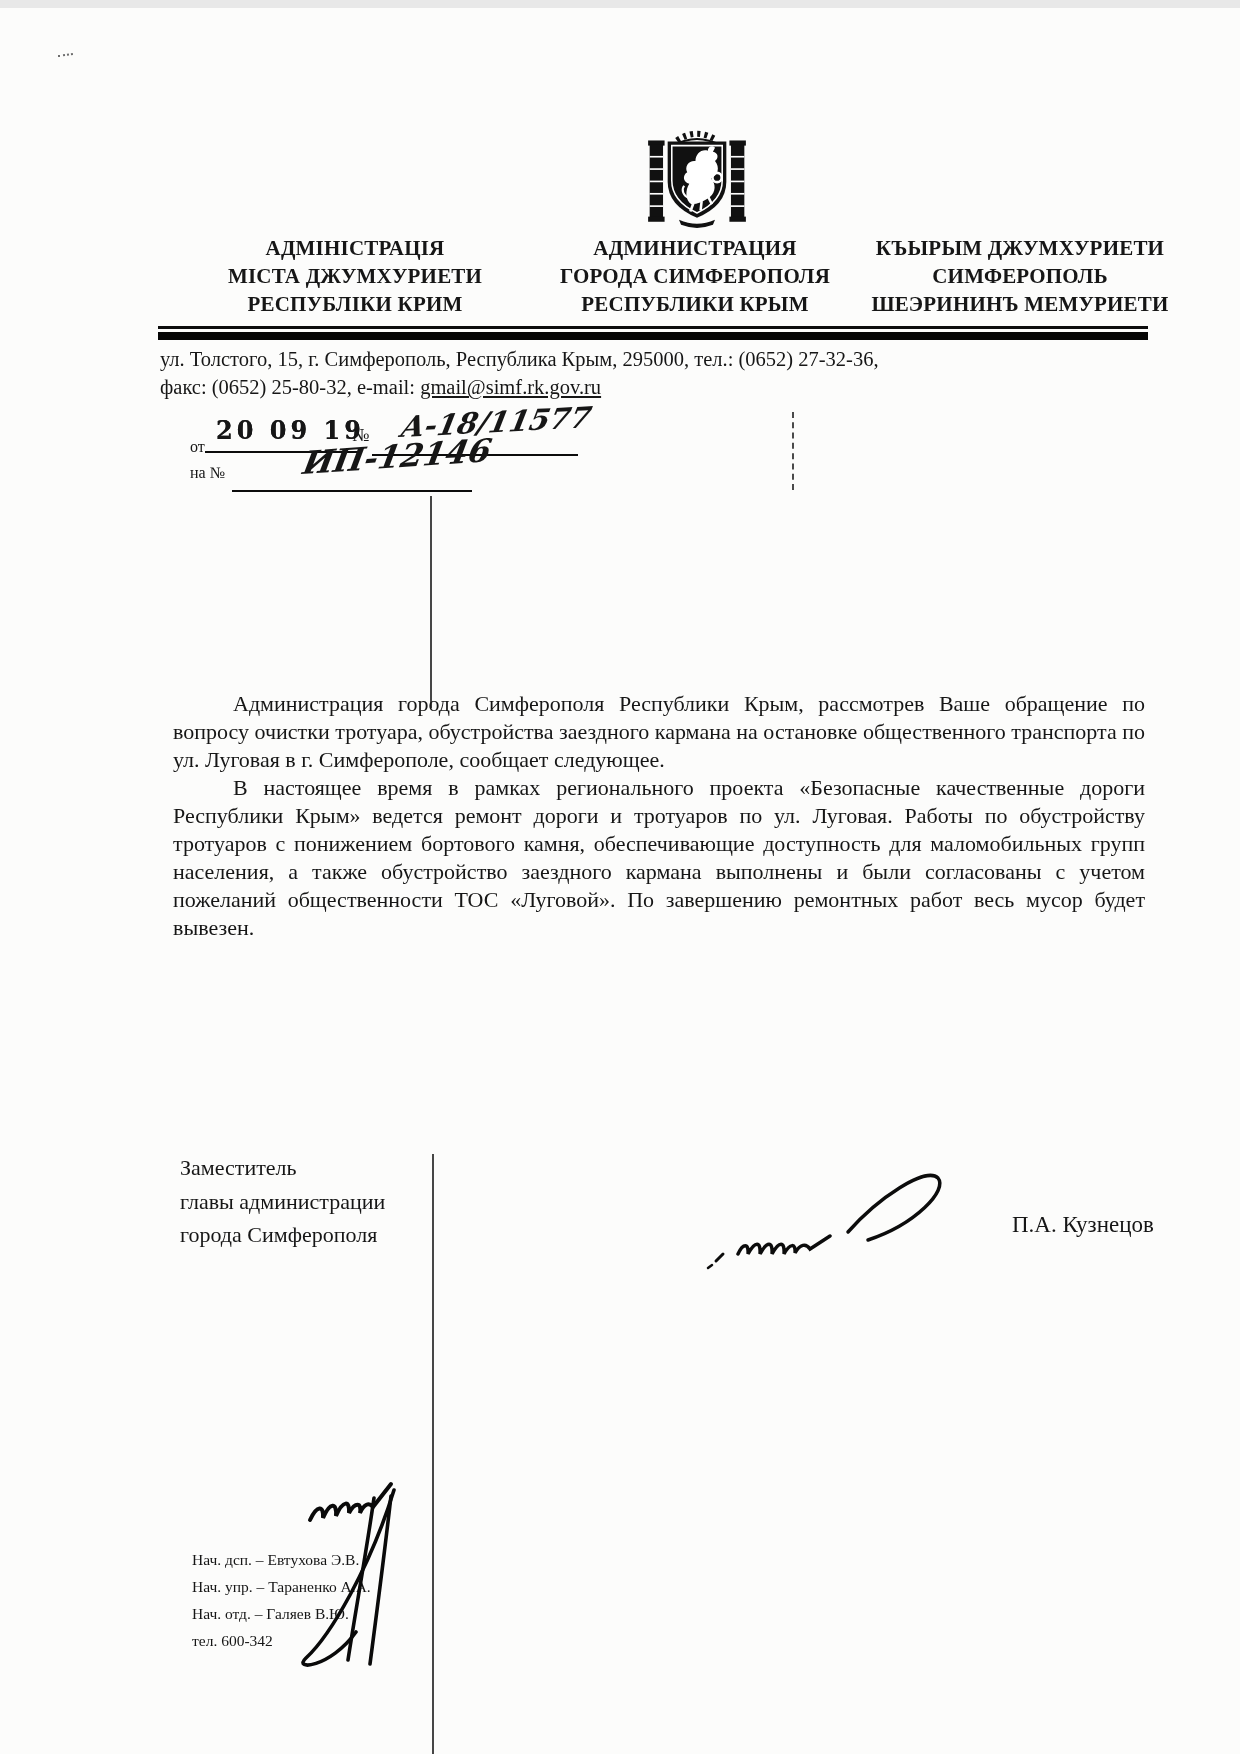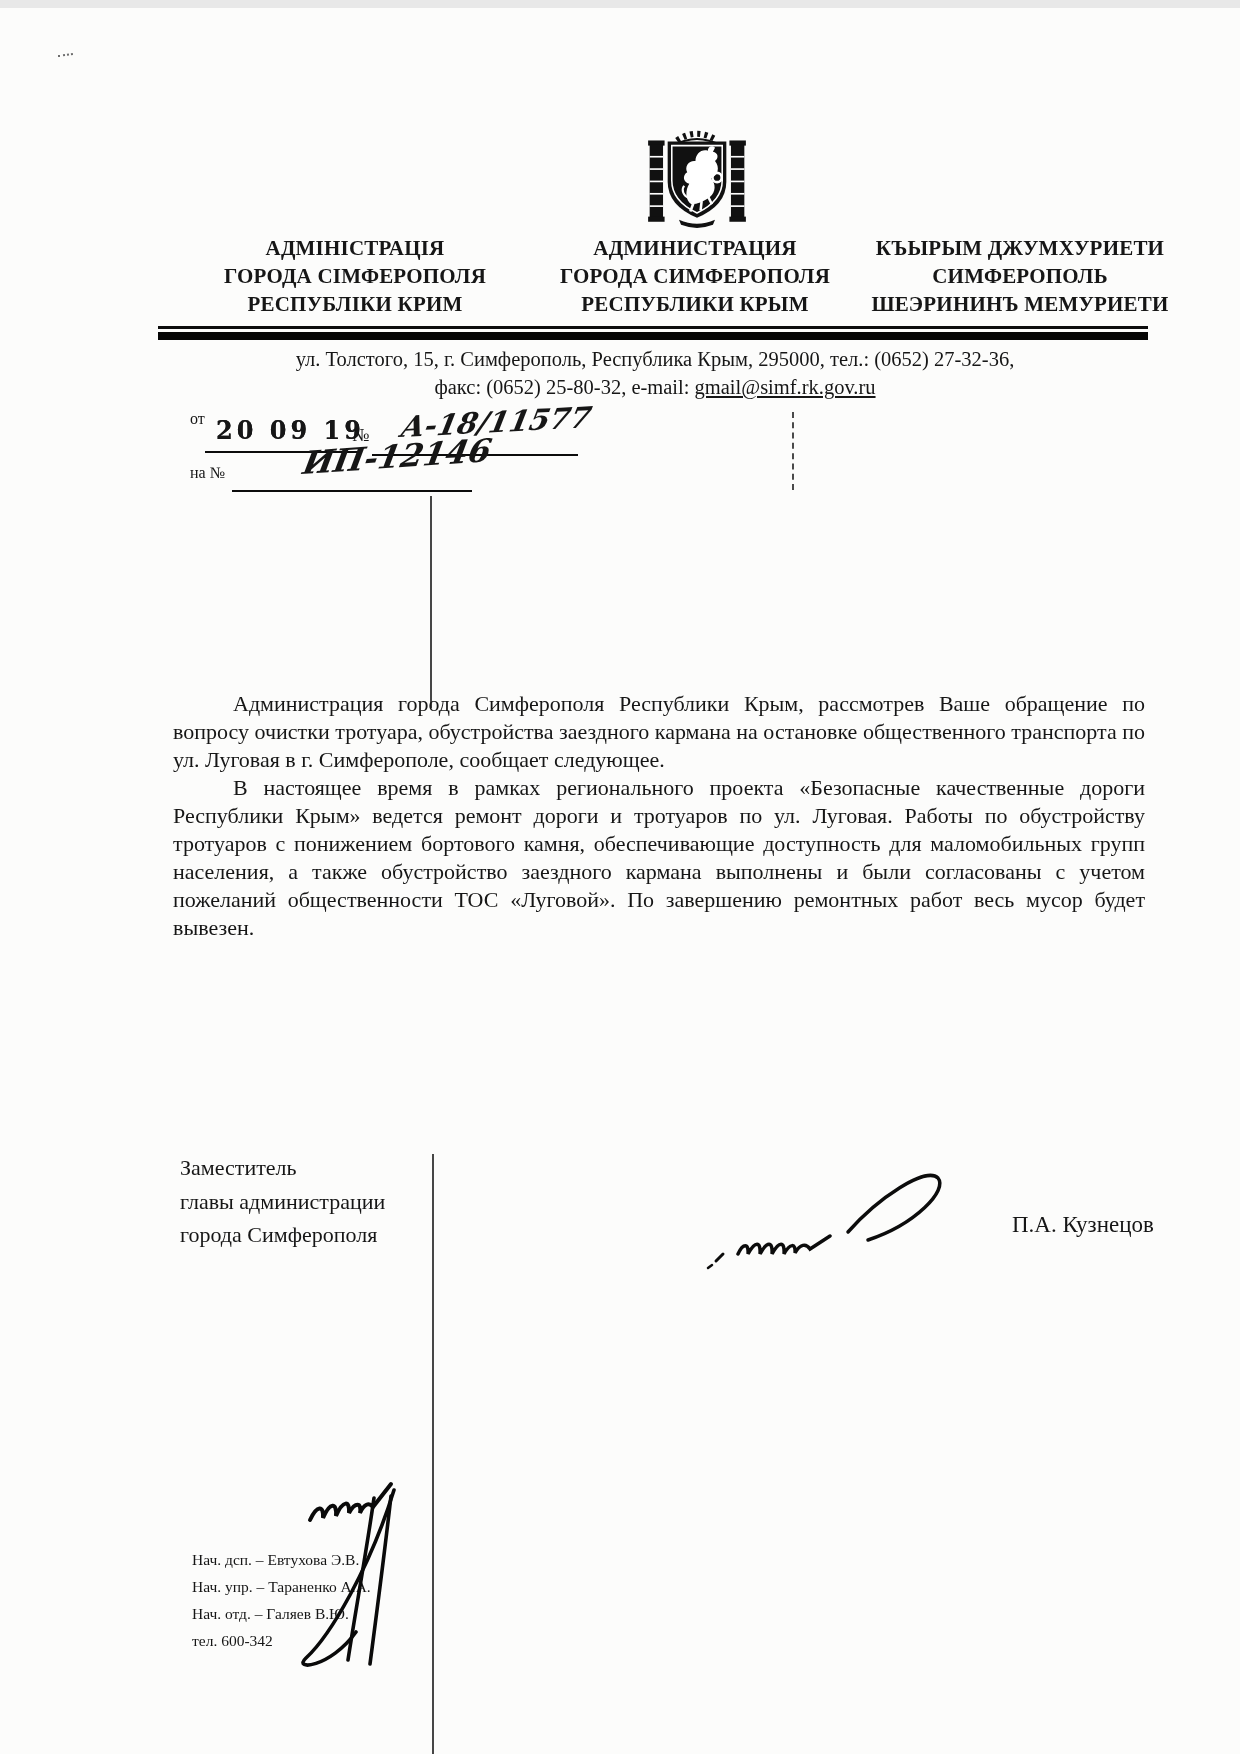--- a/index.html
+++ b/index.html
@@ -7,21 +7,21 @@
   .page {
     position:relative; width:1240px; height:1754px; margin:8px auto;
     background:#fcfcfb; color:#161616; overflow:hidden;
   }
   .abs { position:absolute; }
 
   
   .org-col { text-align:center; font-weight:bold; font-size:21px; line-height:28px; letter-spacing:.2px; }
   .rule-thin { height:3px; background:#0d0d0d; }
   .rule-thick { height:8px; background:#050505; }
-  .contact { width:990px; text-align:center; font-size:20.5px; line-height:27px; }
+  .contact { width:990px; font-size:20.5px; line-height:27px; }
   .contact u { text-underline-offset:2px; }
 
   
   .small-label { font-size:16px; }
   .stamp {
     font-family:"DejaVu Serif",serif; font-weight:bold; font-size:24px;
     letter-spacing:4px; white-space:pre; transform:scaleY(1.08);
     text-shadow:0 0 .6px #222;
   }
   .hand {
@@ -87,21 +87,21 @@
       <path stroke="#fff" stroke-width="2.5" fill="none" d="M44 77 L41 85 M52 75 L51 84 M58 70 L62 78"></path>
       <path stroke="#fff" stroke-width="2" fill="none" d="M40 72 C34 70 32 64 35 60"></path>
       <circle cx="67" cy="52" r="4.5" fill="none" stroke="#fff" stroke-width="2.5"></circle>
 
       <path d="M30 93 Q47.5 101 65 93 L63 98 Q47.5 104 32 98 Z" fill="#111"></path>
     </svg>
   </div>
 
   <div class="abs org-col" style="left:205px; top:226px; width:300px;">
     <div>АДМІНІСТРАЦІЯ</div>
-    <div>ГОРОДА СІМФЕРОПОЛЯ</div>
+    <div>МІСТА ДЖУМХУРИЕТИ</div>
     <div>РЕСПУБЛІКИ КРИМ</div>
   </div>
   <div class="abs org-col" style="left:860px; top:226px; width:320px;">
     <div>КЪЫРЫМ ДЖУМХУРИЕТИ</div>
     <div>СИМФЕРОПОЛЬ</div>
     <div>ШЕЭРИНИНЪ МЕМУРИЕТИ</div>
   </div>
   <div class="abs org-col" style="left:545px; top:226px; width:300px;">
     <div>АДМИНИСТРАЦИЯ</div>
     <div>ГОРОДА СИМФЕРОПОЛЯ</div>
@@ -109,21 +109,21 @@
   </div>
 
   <div class="abs rule-thin" style="left:158px; top:318px; width:990px;"></div>
   <div class="abs rule-thick" style="left:158px; top:324px; width:990px;"></div>
 
   <div class="abs contact" style="left:160px; top:338px;">ул. Толстого, 15, г. Симферополь, Республика Крым, 295000, тел.: (0652) 27-32-36,</div>
   <div class="abs contact" style="left:160px; top:366px;">
     <span>факс: (0652) 25-80-32, e-mail: </span><u>gmail@simf.rk.gov.ru</u>
   </div>
 
-  <div class="abs small-label" style="left:190px; top:402px;">от</div>
+  <div class="abs small-label" style="left:190px; top:430px;">от</div>
   <div class="abs stamp" style="left:216px; top:407px;">20 09 19</div>
   <div class="abs uline" style="left:205px; top:443px; width:157px;"></div>
   <div class="abs" style="left:352px; top:417px; font-size:18px;">№</div>
   <div class="abs hand" style="left:398px; top:402px; font-size:29px; transform:skewX(-14deg) rotate(-3deg);">А-18/11577</div>
   <div class="abs uline" style="left:372px; top:446px; width:206px;"></div>
 
   <div class="abs small-label" style="left:190px; top:456px;">на №</div>
   <div class="abs hand" style="left:300px; top:436px; font-size:32px; transform:skewX(-14deg) rotate(-4deg);">ИП-12146</div>
   <div class="abs uline" style="left:232px; top:482px; width:240px;"></div>
 

